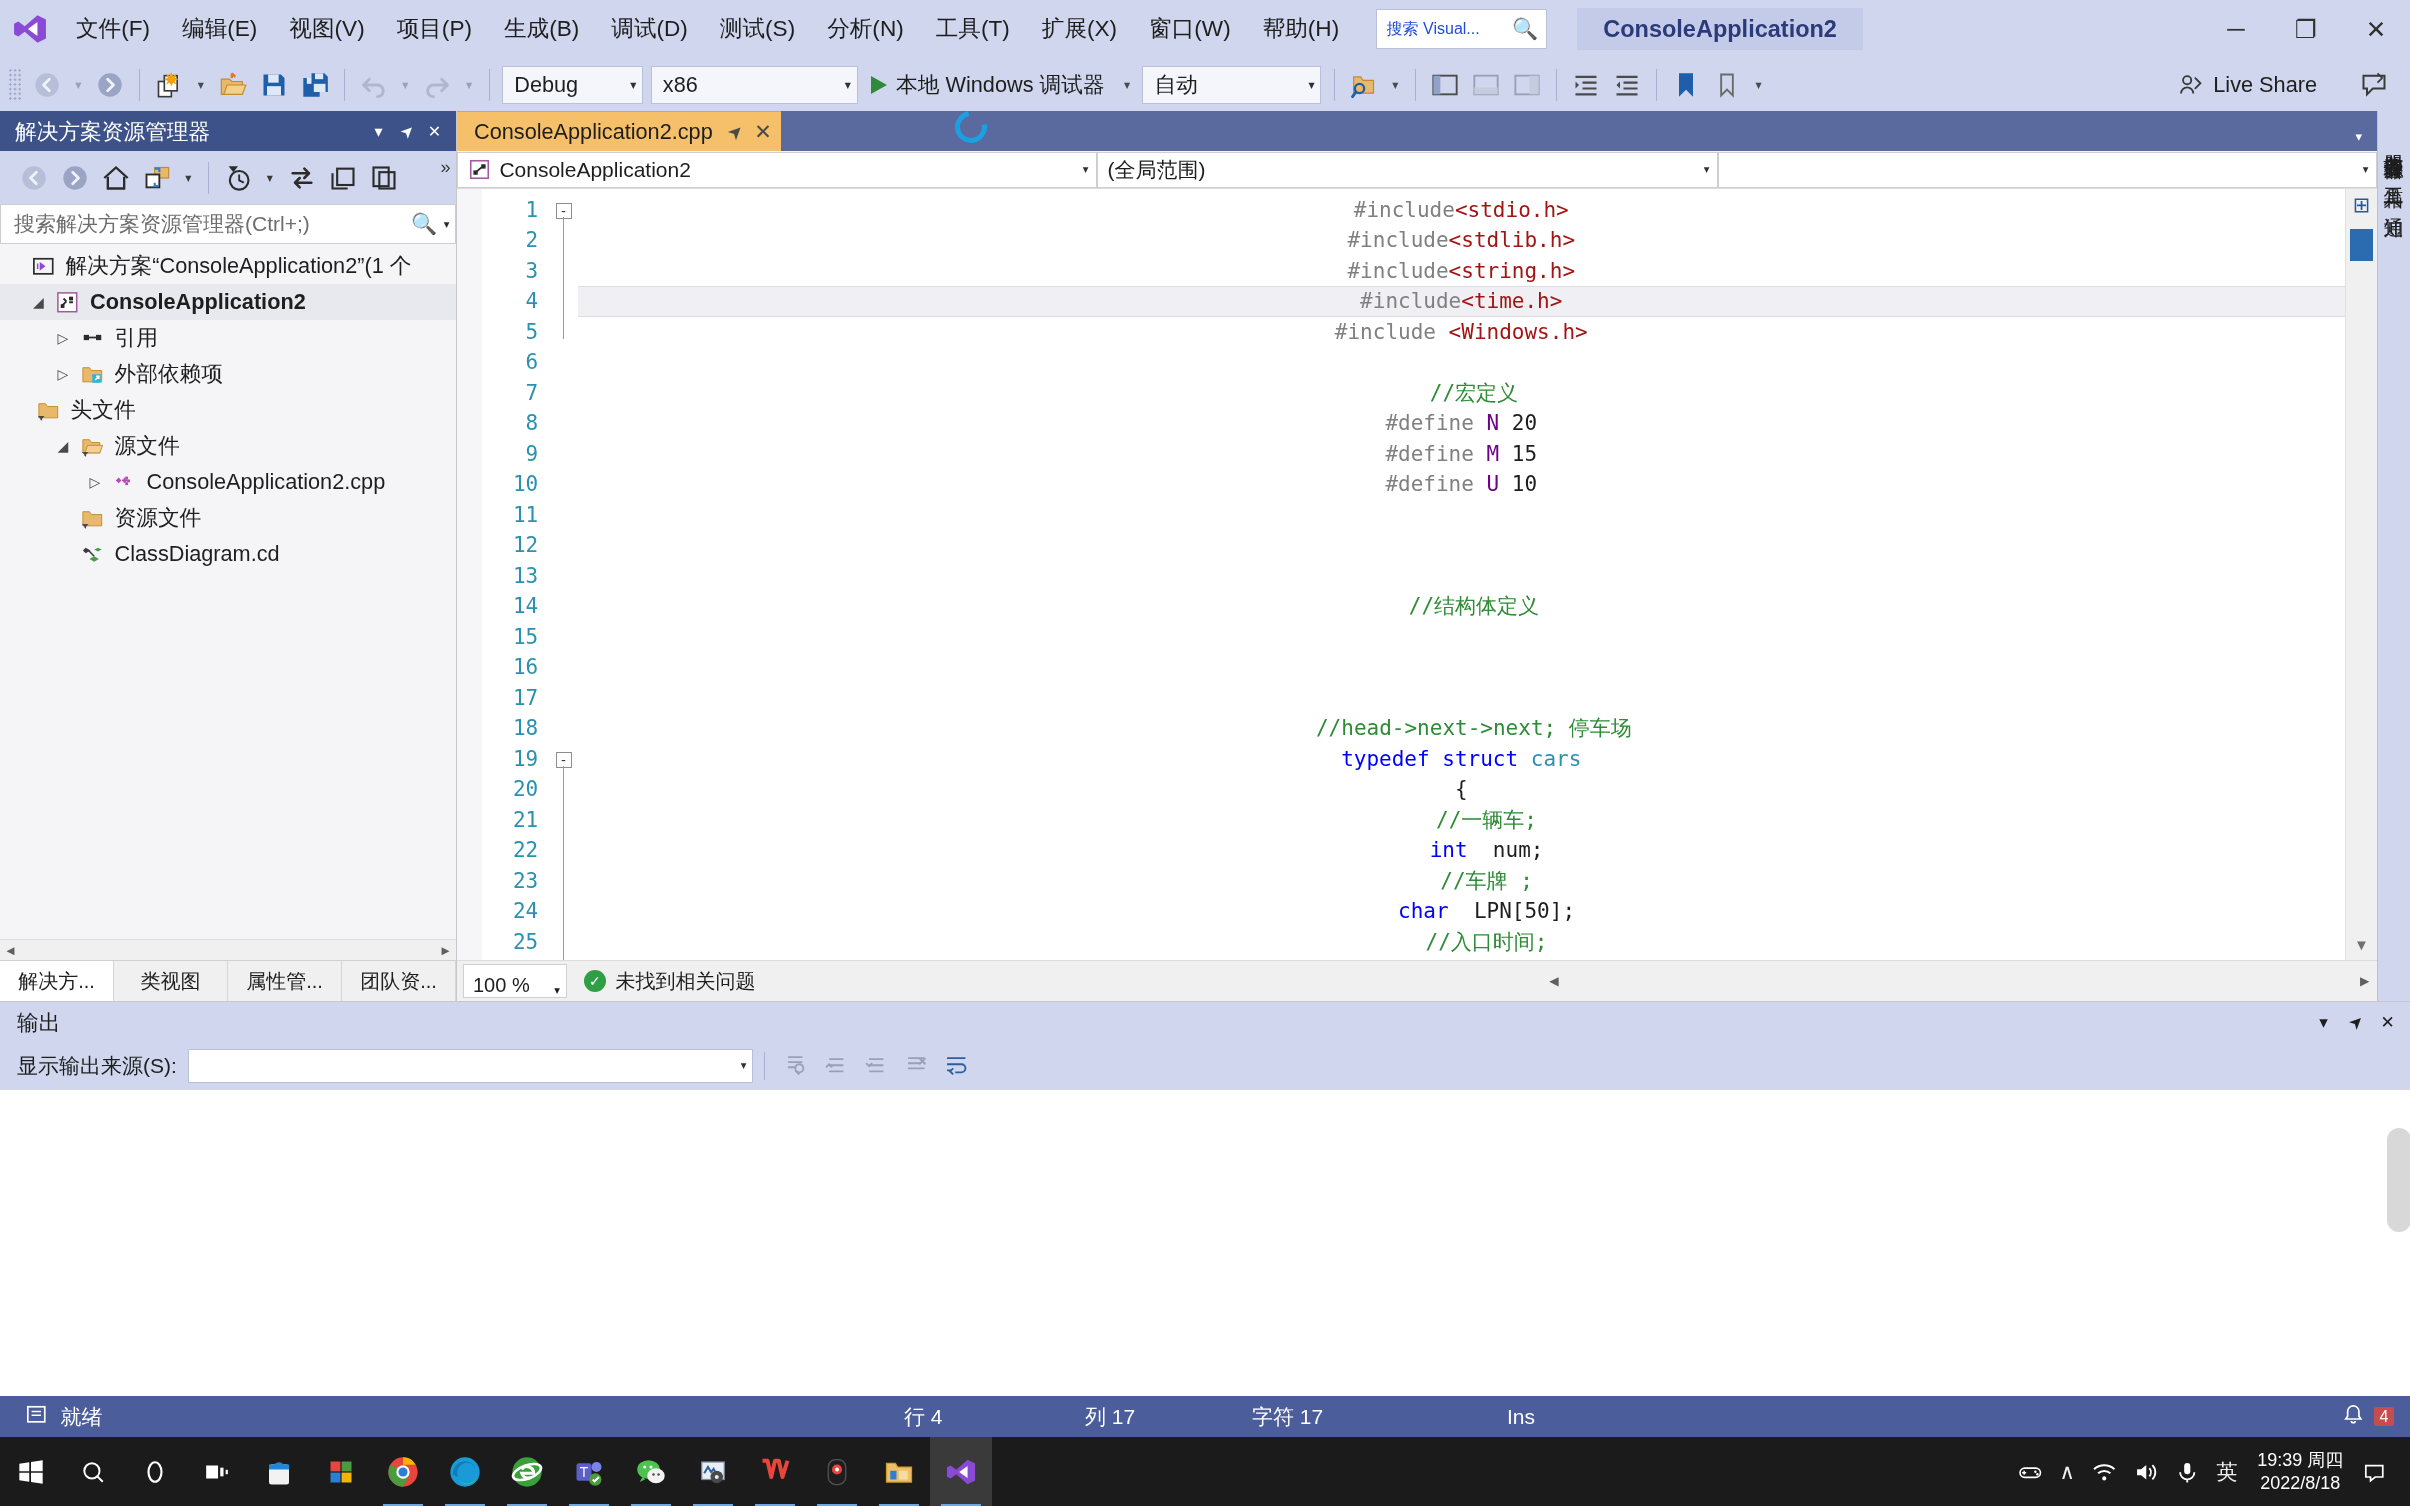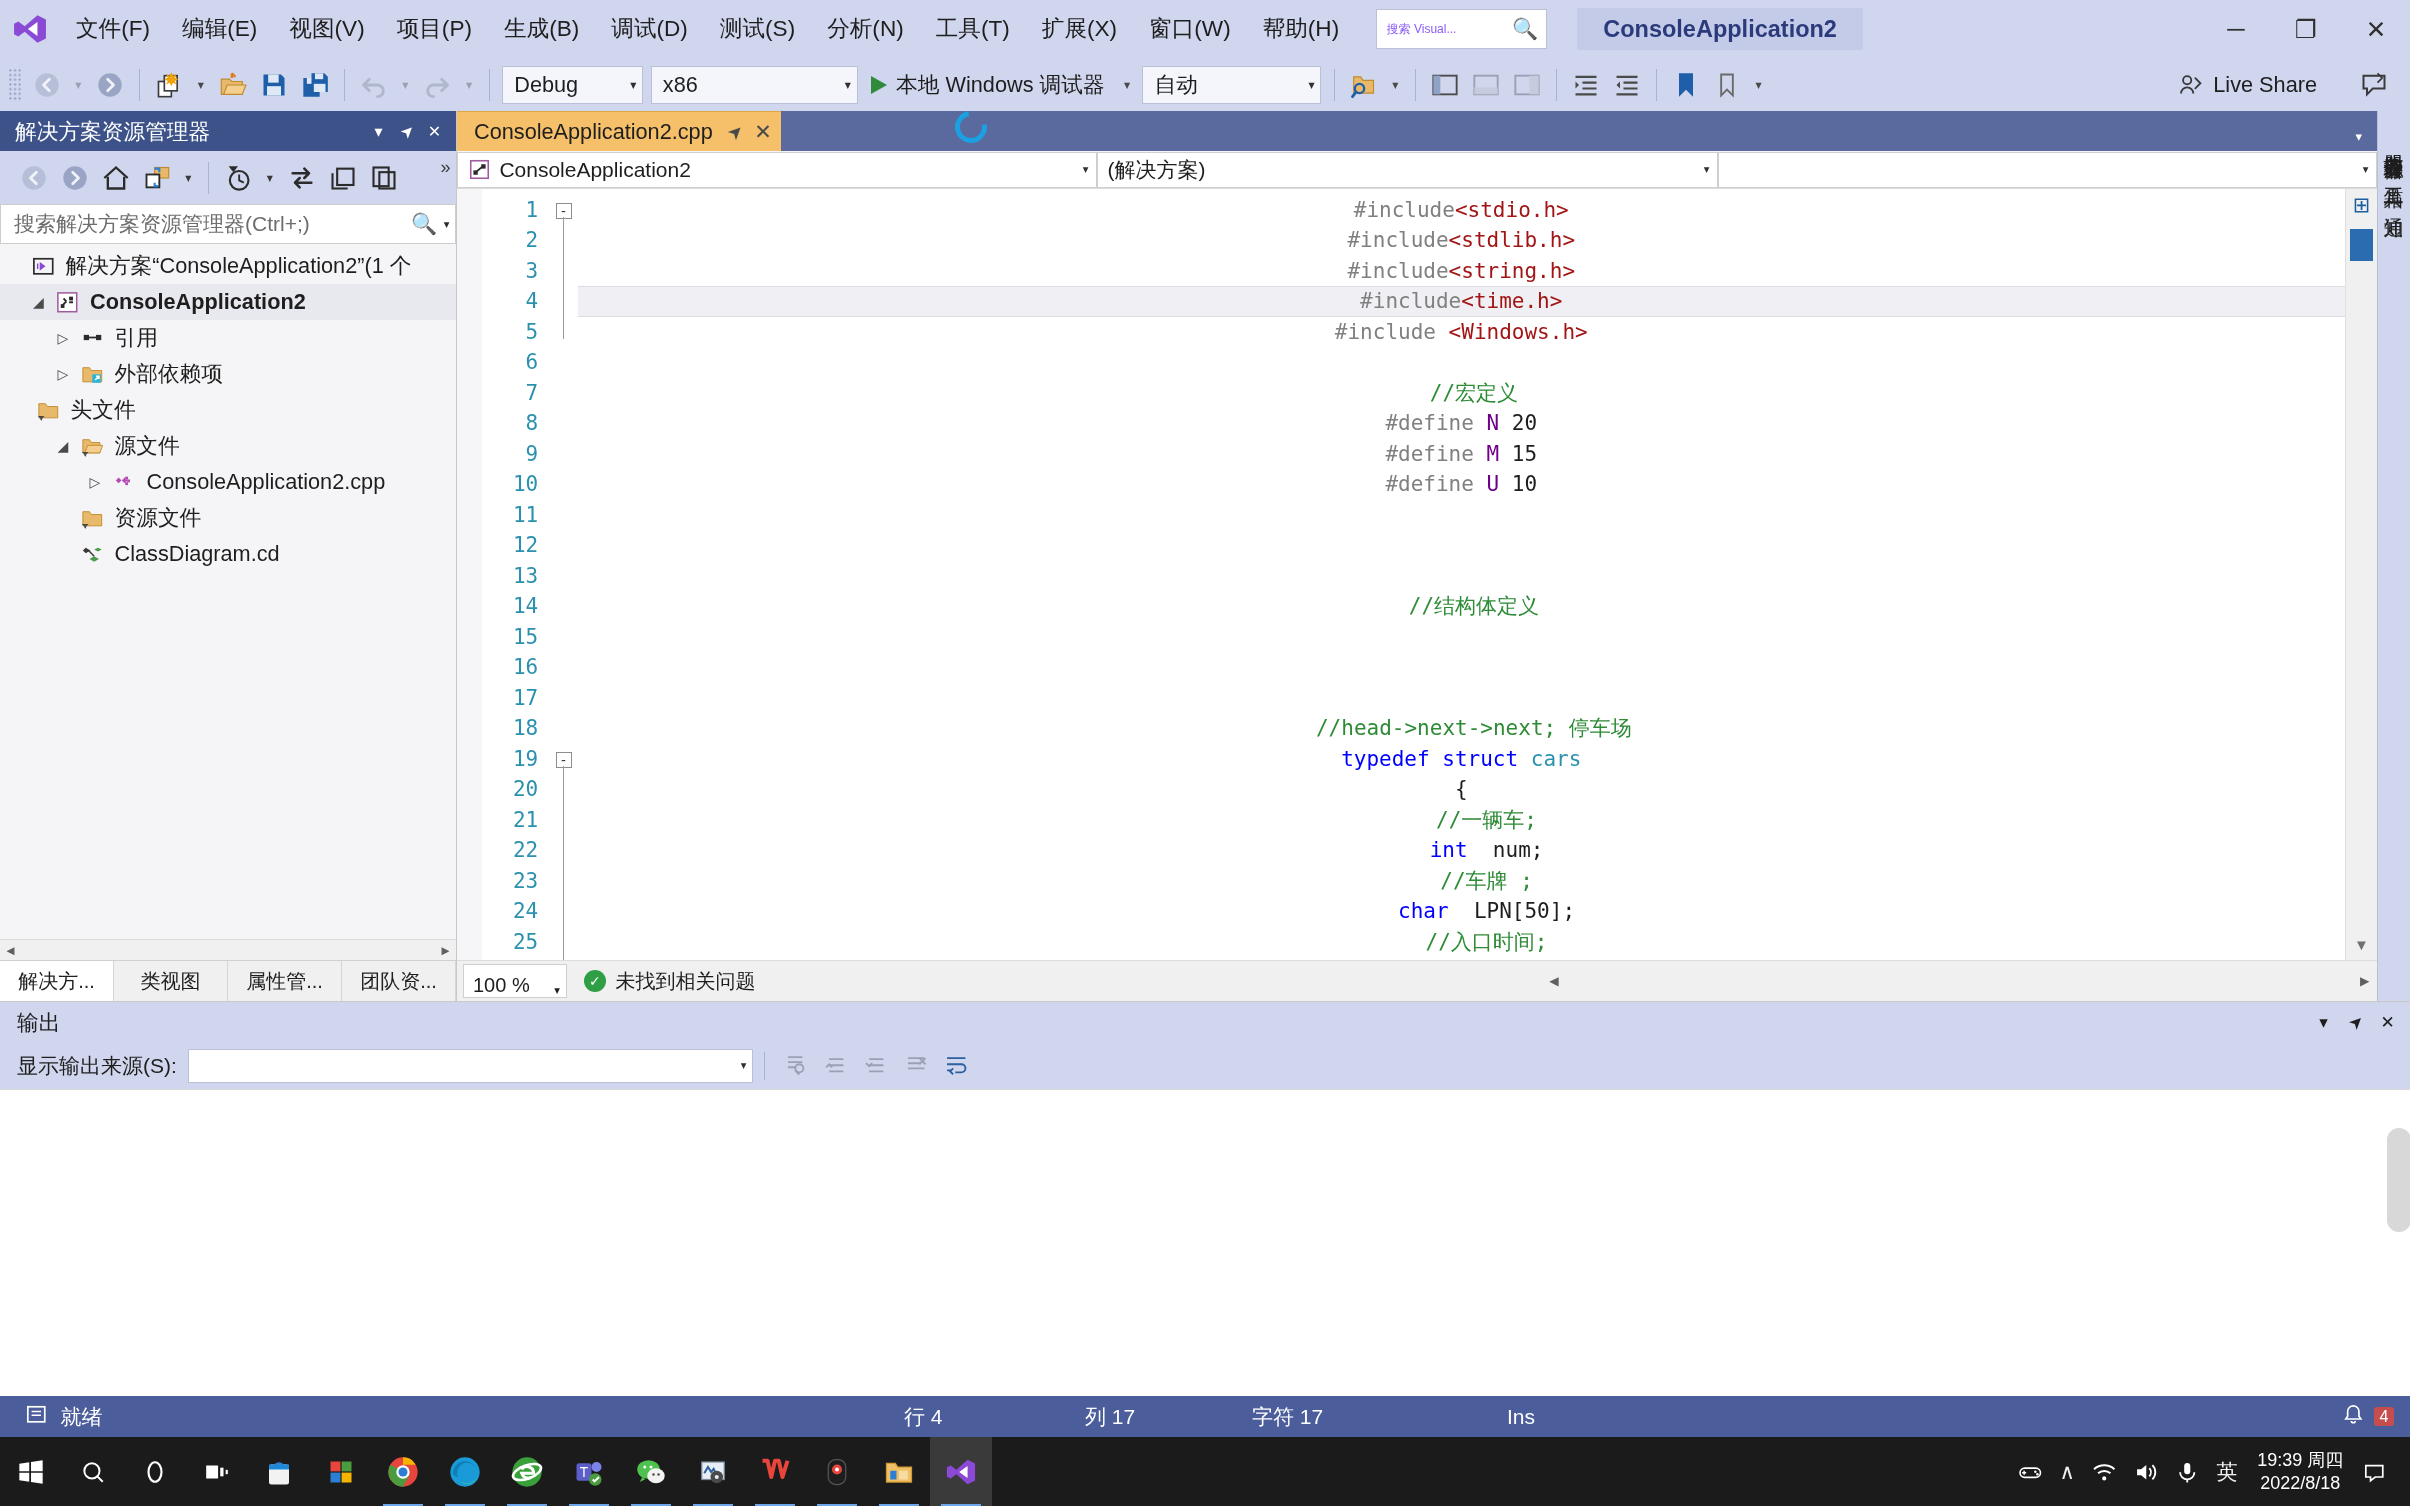--- a/index.html
+++ b/index.html
@@ -48,21 +48,21 @@
   .title-search {
     margin-left: 21px;
     width: 171px; height: 40px;
     background: #ffffff;
     border: 0.9px solid #b9c0d8;
     display: flex; align-items: center;
     padding: 0 7.5px 0 9.4px;
     flex: none;
   }
   .title-search .ts-text {
-    font-size: 12px; color: #8b5cf6;
+    font-size: 16px; color: #1d4ed8;
     flex: 1; overflow: hidden; white-space: nowrap;
   }
   .title-search .ts-icon { font-size: 21px; color: #3b3b3b; }
   .win-title {
     margin-left: 30px;
     font-size: 23.5px;
     font-weight: bold;
     color: #2b3a7a;
     background: #c3cbe8;
     padding: 7.5px 26px;
@@ -1040,21 +1040,21 @@
                 <rect x="2" y="2" width="20" height="20" fill="#fff" stroke="#a05a9e" stroke-width="1.8"></rect>
                 <rect x="5" y="13" width="5" height="5" fill="#2b2b2b"></rect>
                 <rect x="14" y="6" width="5" height="5" fill="#2b2b2b"></rect>
                 <path d="M9 14 l6-5" stroke="#2b2b2b" stroke-width="2"></path>
               </svg>
           </span>
           <span class="nv">ConsoleApplication2</span>
           <span class="nc">▾</span>
         </div>
         <div class="nav-combo nav-c2">
-          <span class="nv">(解决方案)</span>
+          <span class="nv">(全局范围)</span>
           <span class="nc">▾</span>
         </div>
         <div class="nav-combo nav-c3">
           <span class="nv"></span>
           <span class="nc">▾</span>
         </div>
       </div>
 
       <div class="code-wrap">
         <div class="code-scroll">

